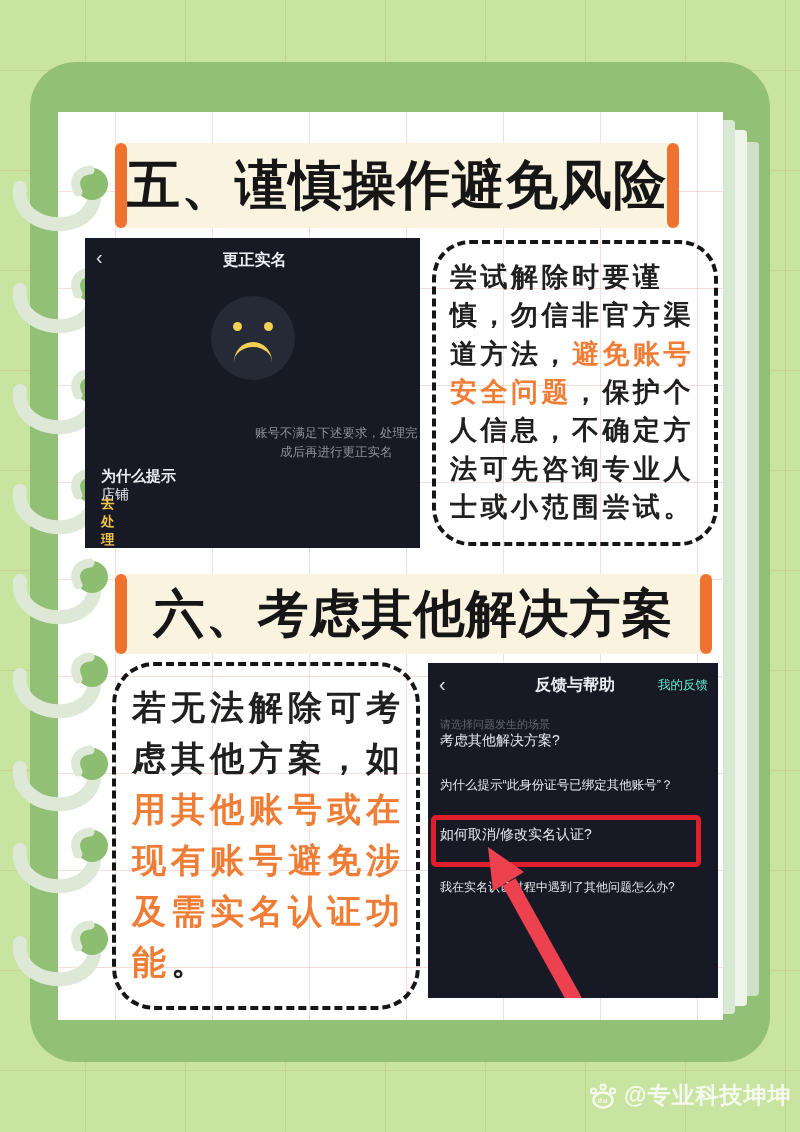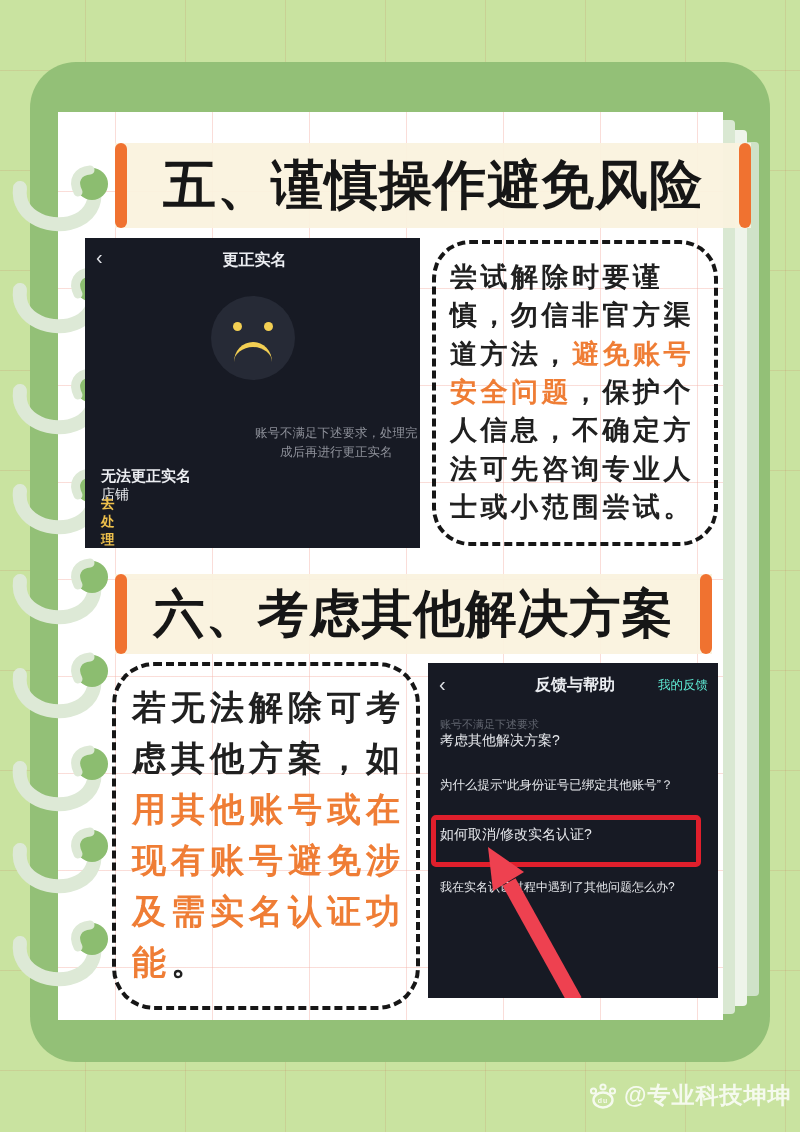--- a/index.html
+++ b/index.html
@@ -34,21 +34,21 @@
     background-size:97px 97px;
     background-position:-40px -18px;
   }
   .ring { position:absolute; left:6px; width:112px; height:80px; }
 
   
   .band {
     position:absolute; display:flex; align-items:center; justify-content:space-between;
     background:rgba(250,242,222,.94);
   }
-  .band1 { left:115px; top:143px; width:636px; height:85px; }
+  .band1 { left:115px; top:143px; width:564px; height:85px; }
   .band2 { left:115px; top:574px; width:597px; height:80px; }
   .obar { width:12px; height:100%; background:#f07230; border-radius:6px; flex:0 0 auto; }
   .band .ttl {
     flex:1; text-align:center; font-weight:800; color:#161616; letter-spacing:1px;
     white-space:nowrap;
   }
   .band1 .ttl { font-size:53px; }
   .band2 .ttl { font-size:51px; }
 
   
@@ -181,21 +181,21 @@
     <div class="back">‹</div>
     <div class="shot-title w">更正实名</div>
     <div class="emoji">
       <div class="eye eL"></div>
         <div class="eye eR"></div>
         <div class="mouth"></div>
     </div>
     <div class="err-desc">
         <span>账号不满足下述要求，处理完成后再进行更正实名</span>
       </div>
-    <div class="fail-head w">无法更正实名</div>
+    <div class="fail-head w">为什么提示</div>
     <div class="srow">
       <span class="lbl">店铺</span>
       <span class="act">
           <span>去处理</span>
           <span class="chev">›</span>
         </span>
     </div>
   </div>
 
   <div class="note note1">
@@ -209,21 +209,21 @@
   </div>
 
   <div class="note note2">
     <span>若无法解除可考虑其他方案，如</span><span class="hl">用其他账号或在现有账号避免涉及需实名认证功能</span><span>。</span>
   </div>
 
   <div class="shot shot2">
     <div class="back" style="top:11px">‹</div>
     <div class="shot-title w">反馈与帮助</div>
     <div class="hdr-right">我的反馈</div>
-    <div class="hint">账号不满足下述要求</div>
+    <div class="hint">请选择问题发生的场景</div>
 
     <div class="fb-row fb1">
       <span class="lbl">考虑其他解决方案?</span>
       <span class="chev">›</span>
     </div>
     <div class="fb-row fb2">
       <span class="lbl">为什么提示“此身份证号已绑定其他账号”？</span>
       <span class="chev">›</span>
     </div>
     <div class="redbox"></div>

